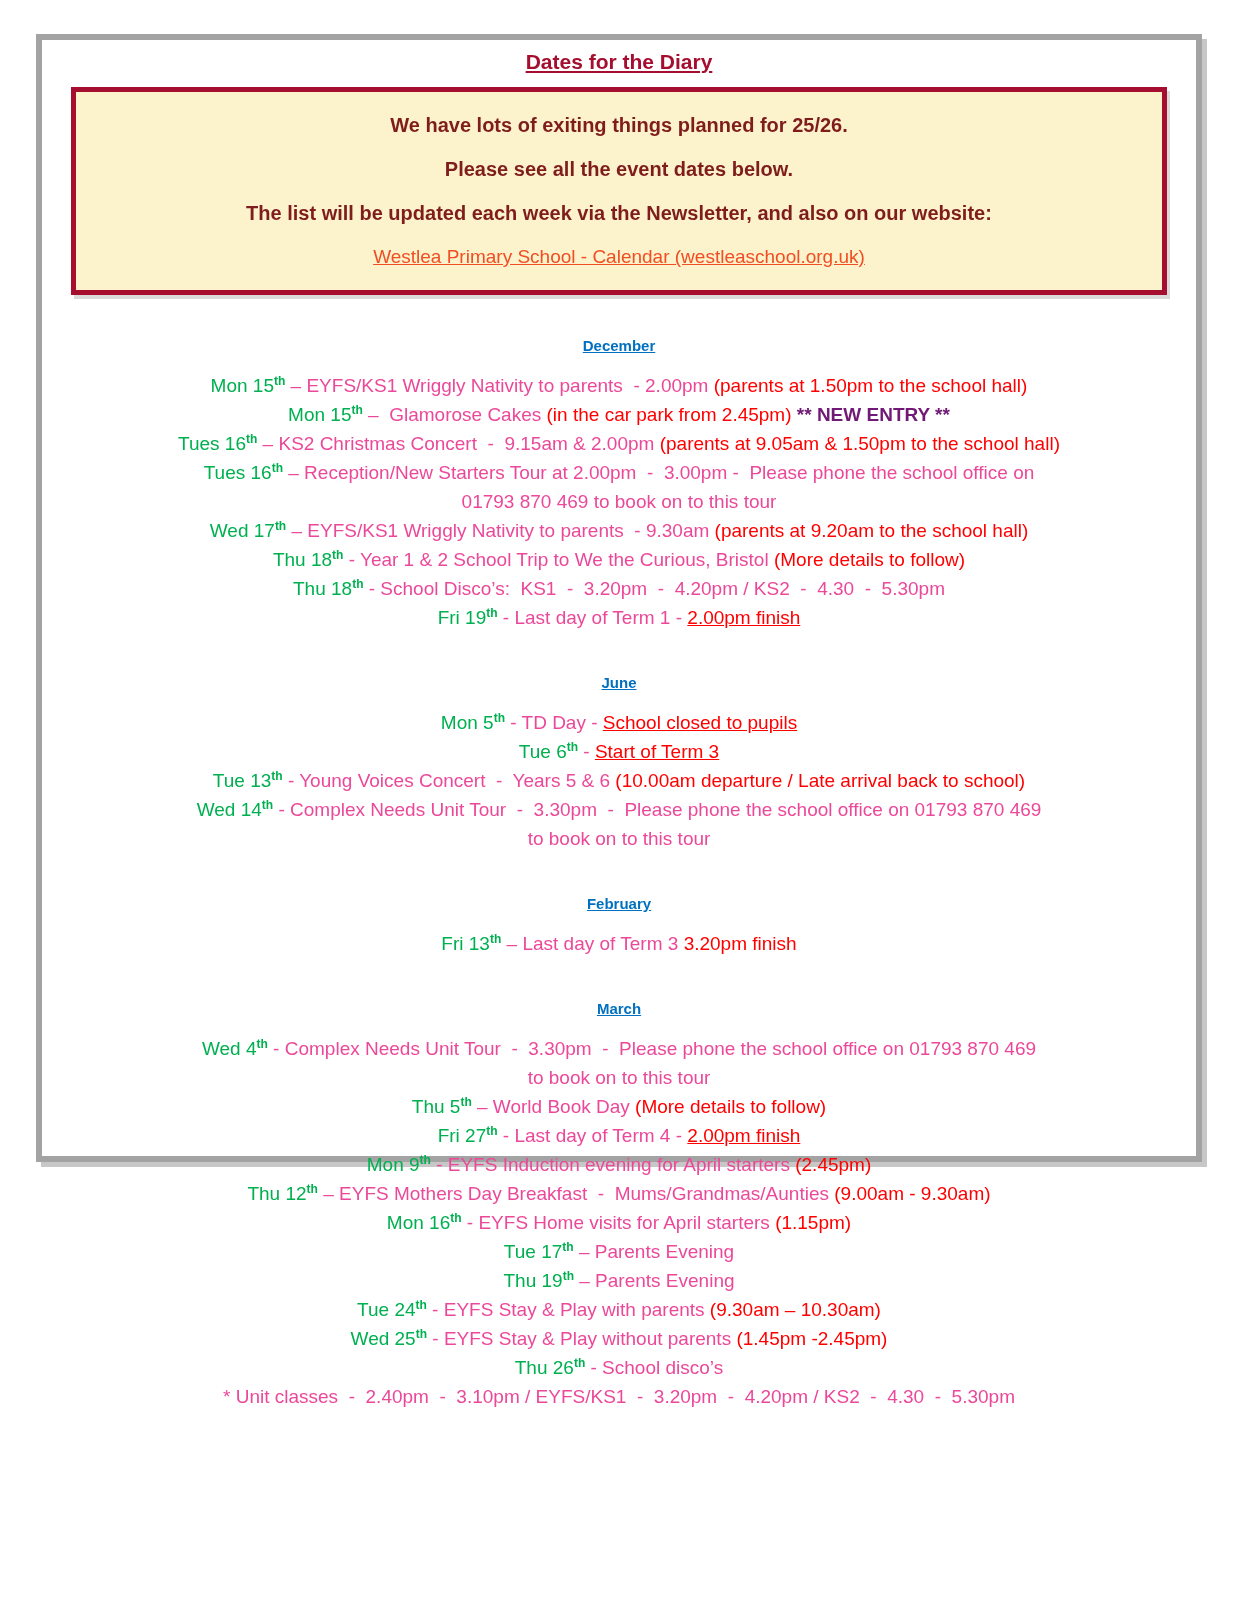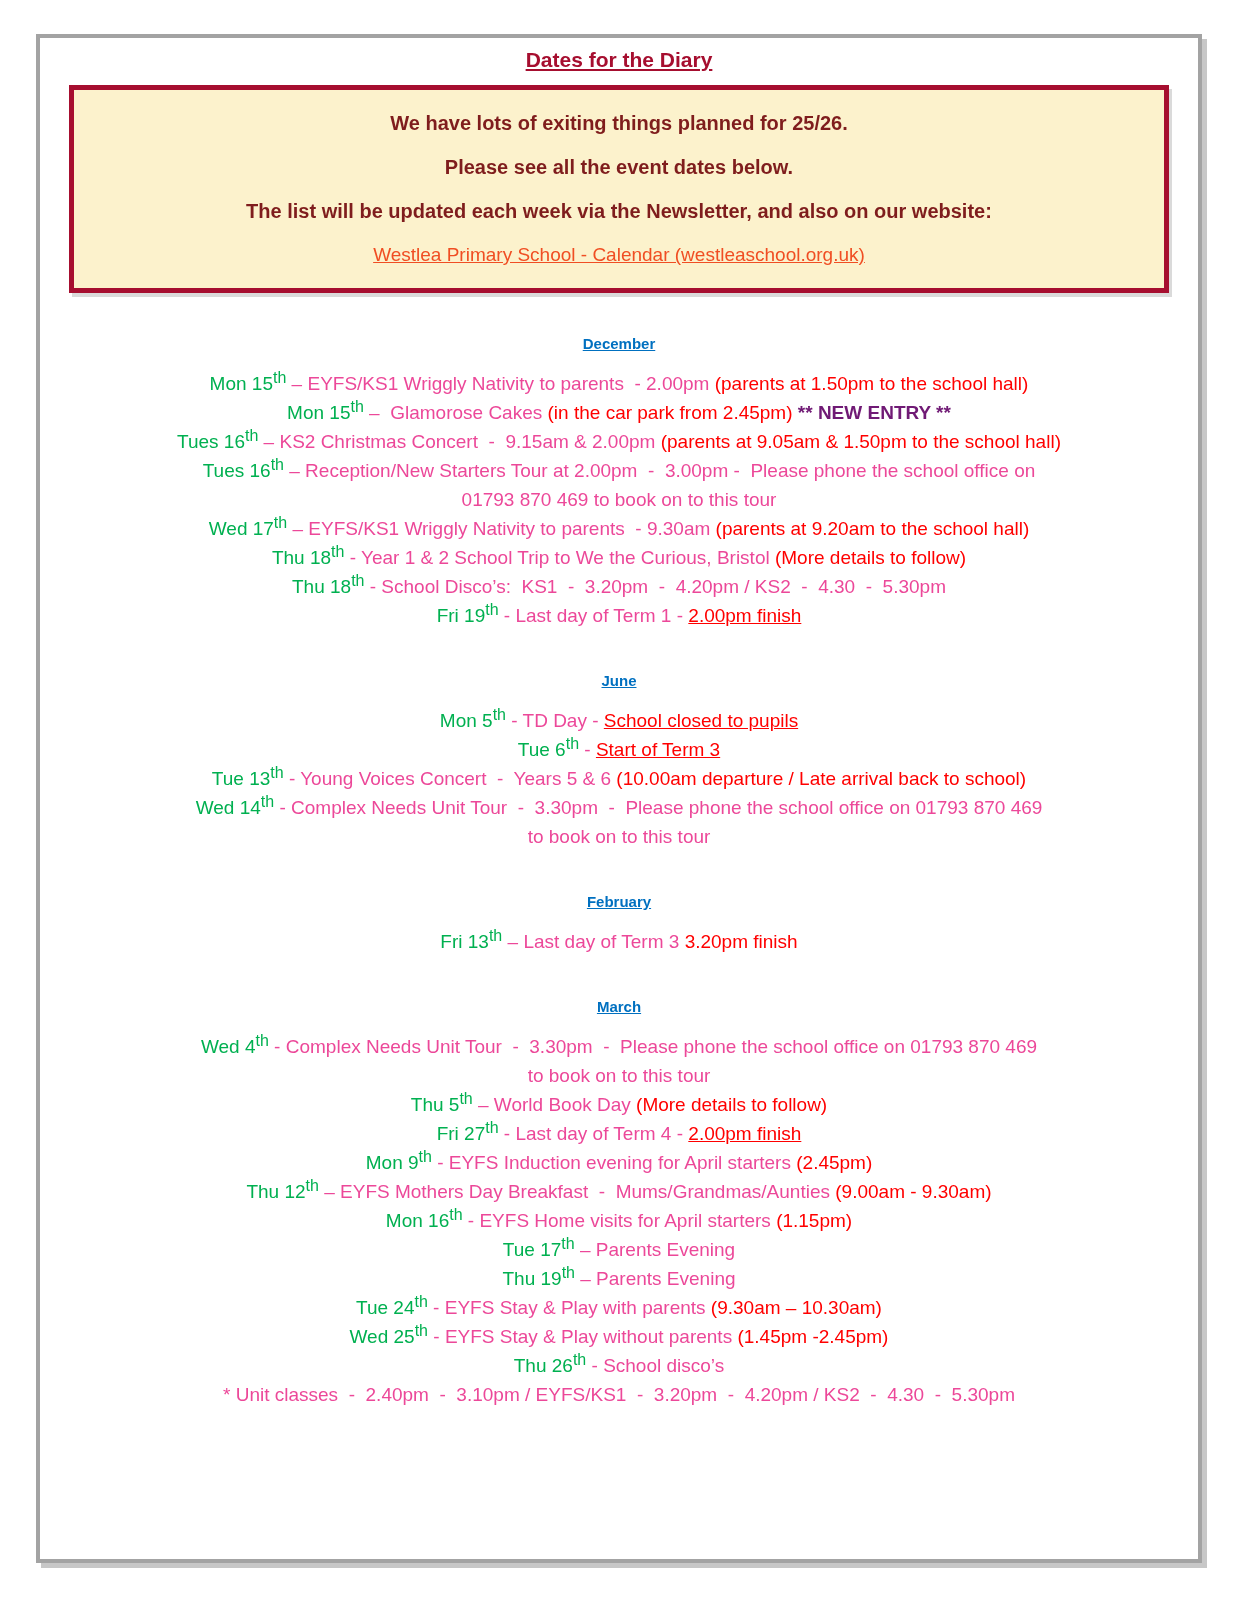--- a/index.html
+++ b/index.html
@@ -12,23 +12,23 @@
     height: 1600px;
     position: relative;
     font-family: "Liberation Sans", sans-serif;
     color: #1c1c1c;
   }
   .frame {
     position: absolute;
     left: 36px;
     top: 34px;
     width: 1166px;
-    height: 1529px;
+    height: 1128px;
     box-sizing: border-box;
-    border: 4px solid #a3a3a3;
+    border: 6px solid #a3a3a3;
     background: #ffffff;
     box-shadow: 5px 5px 0 rgba(130,130,130,0.45);
   }
   .page-title {
     margin-top: 10px;
     text-align: center;
     font-size: 21px;
     font-weight: bold;
     color: #a60e2f;
     text-decoration: underline;
@@ -76,23 +76,24 @@
     line-height: 29px;
     white-space: pre-wrap;
   }
   .seg { white-space: pre-wrap; }
   .seg-body  { color: #ec4899; }
   .seg-date  { color: #00b050; }
   .seg-red   { color: #ff0000; }
   .seg-redu  { color: #ff0000; text-decoration: underline; }
   .seg-blueb { color: #701a75; font-weight: bold; }
   sup.seg {
-    font-size: 16px;
+    font-size: 12px;
     line-height: 0;
     vertical-align: super;
+    font-weight: bold;
   }
 </style>
 </head>
 <body>
 
 <div class="frame">
 
   <div class="page-title">Dates for the Diary</div>
 
   <div class="intro-box">

